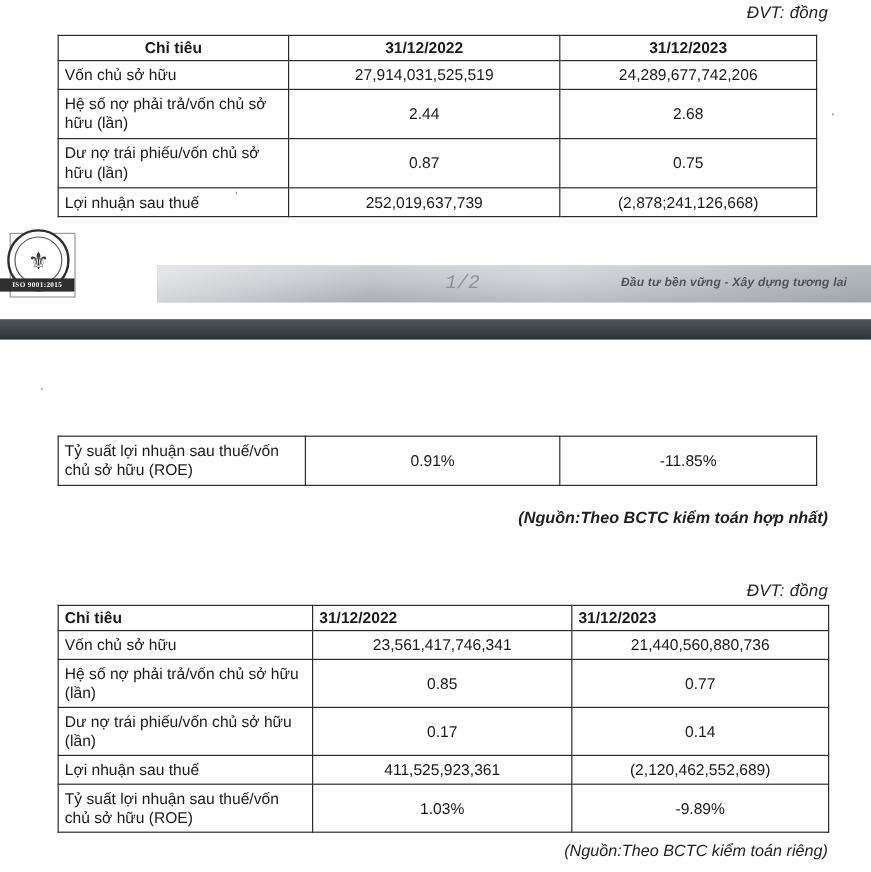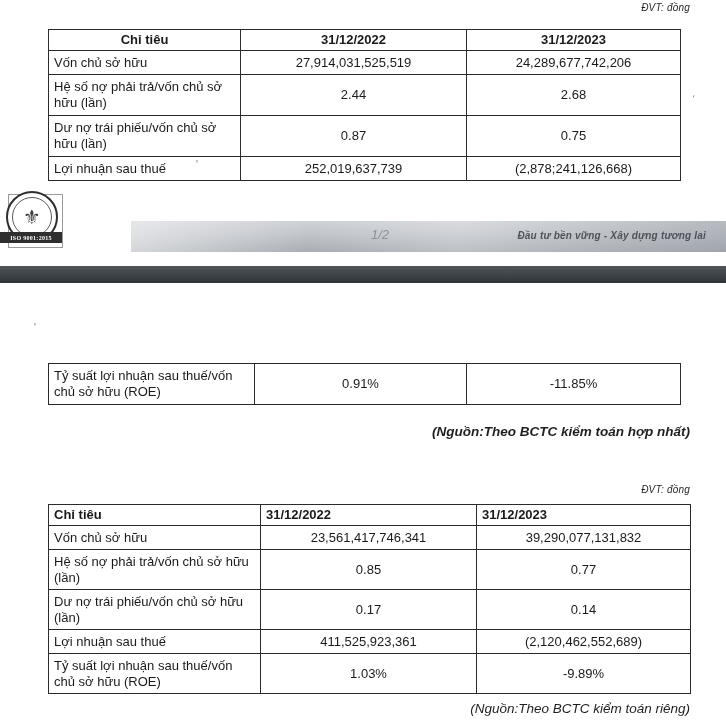--- a/index.html
+++ b/index.html
@@ -19,21 +19,21 @@
   .page {
     position: absolute;
     inset: 0;
   }
 
   
   .unit-label {
     position: absolute;
     right: 36px;
     font-style: italic;
-    font-size: 10px;
+    font-size: 14px;
     letter-spacing: 0.2px;
     color: #1f1f1f;
     white-space: nowrap;
   }
   #unit-top { top: 2px; }
   #unit-bottom { top: 484px; }
 
   
   table.fin-table {
     position: absolute;
@@ -232,23 +232,24 @@
   }
   #footer-strip .strip-sheen {
     position: absolute;
     inset: 0;
     background: linear-gradient(90deg, rgba(255,255,255,0.55) 0%, rgba(255,255,255,0.10) 30%, rgba(255,255,255,0.30) 55%, rgba(160,165,172,0.45) 100%);
   }
   #footer-strip .page-number {
     position: absolute;
     left: 240px;
     top: 6px;
-    font-size: 13px;
+    font-size: 16px;
     color: #8d9299;
     font-style: italic;
+    font-family: Liberation Mono, monospace;
   }
   #footer-strip .footer-tagline {
     position: absolute;
     right: 20px;
     top: 9px;
     font-size: 10px;
     font-style: italic;
     font-weight: bold;
     color: #4e5359;
     white-space: nowrap;
@@ -381,21 +382,21 @@
       <tr>
         <th class="hdr lft">Chỉ tiêu</th>
         <th class="hdr lft">31/12/2022</th>
         <th class="hdr lft">31/12/2023</th>
       </tr>
     </thead>
     <tbody>
       <tr class="r-short">
         <td class="lbl">Vốn chủ sở hữu</td>
         <td class="num">23,561,417,746,341</td>
-        <td class="num">39,290,077,131,832</td>
+        <td class="num">21,440,560,880,736</td>
       </tr>
       <tr class="r-tall">
         <td class="lbl">Hệ số nợ phải trả/vốn chủ sở hữu (lần)</td>
         <td class="num">0.85</td>
         <td class="num">0.77</td>
       </tr>
       <tr class="r-tall">
         <td class="lbl">Dư nợ trái phiếu/vốn chủ sở hữu (lần)</td>
         <td class="num">0.17</td>
         <td class="num">0.14</td>

